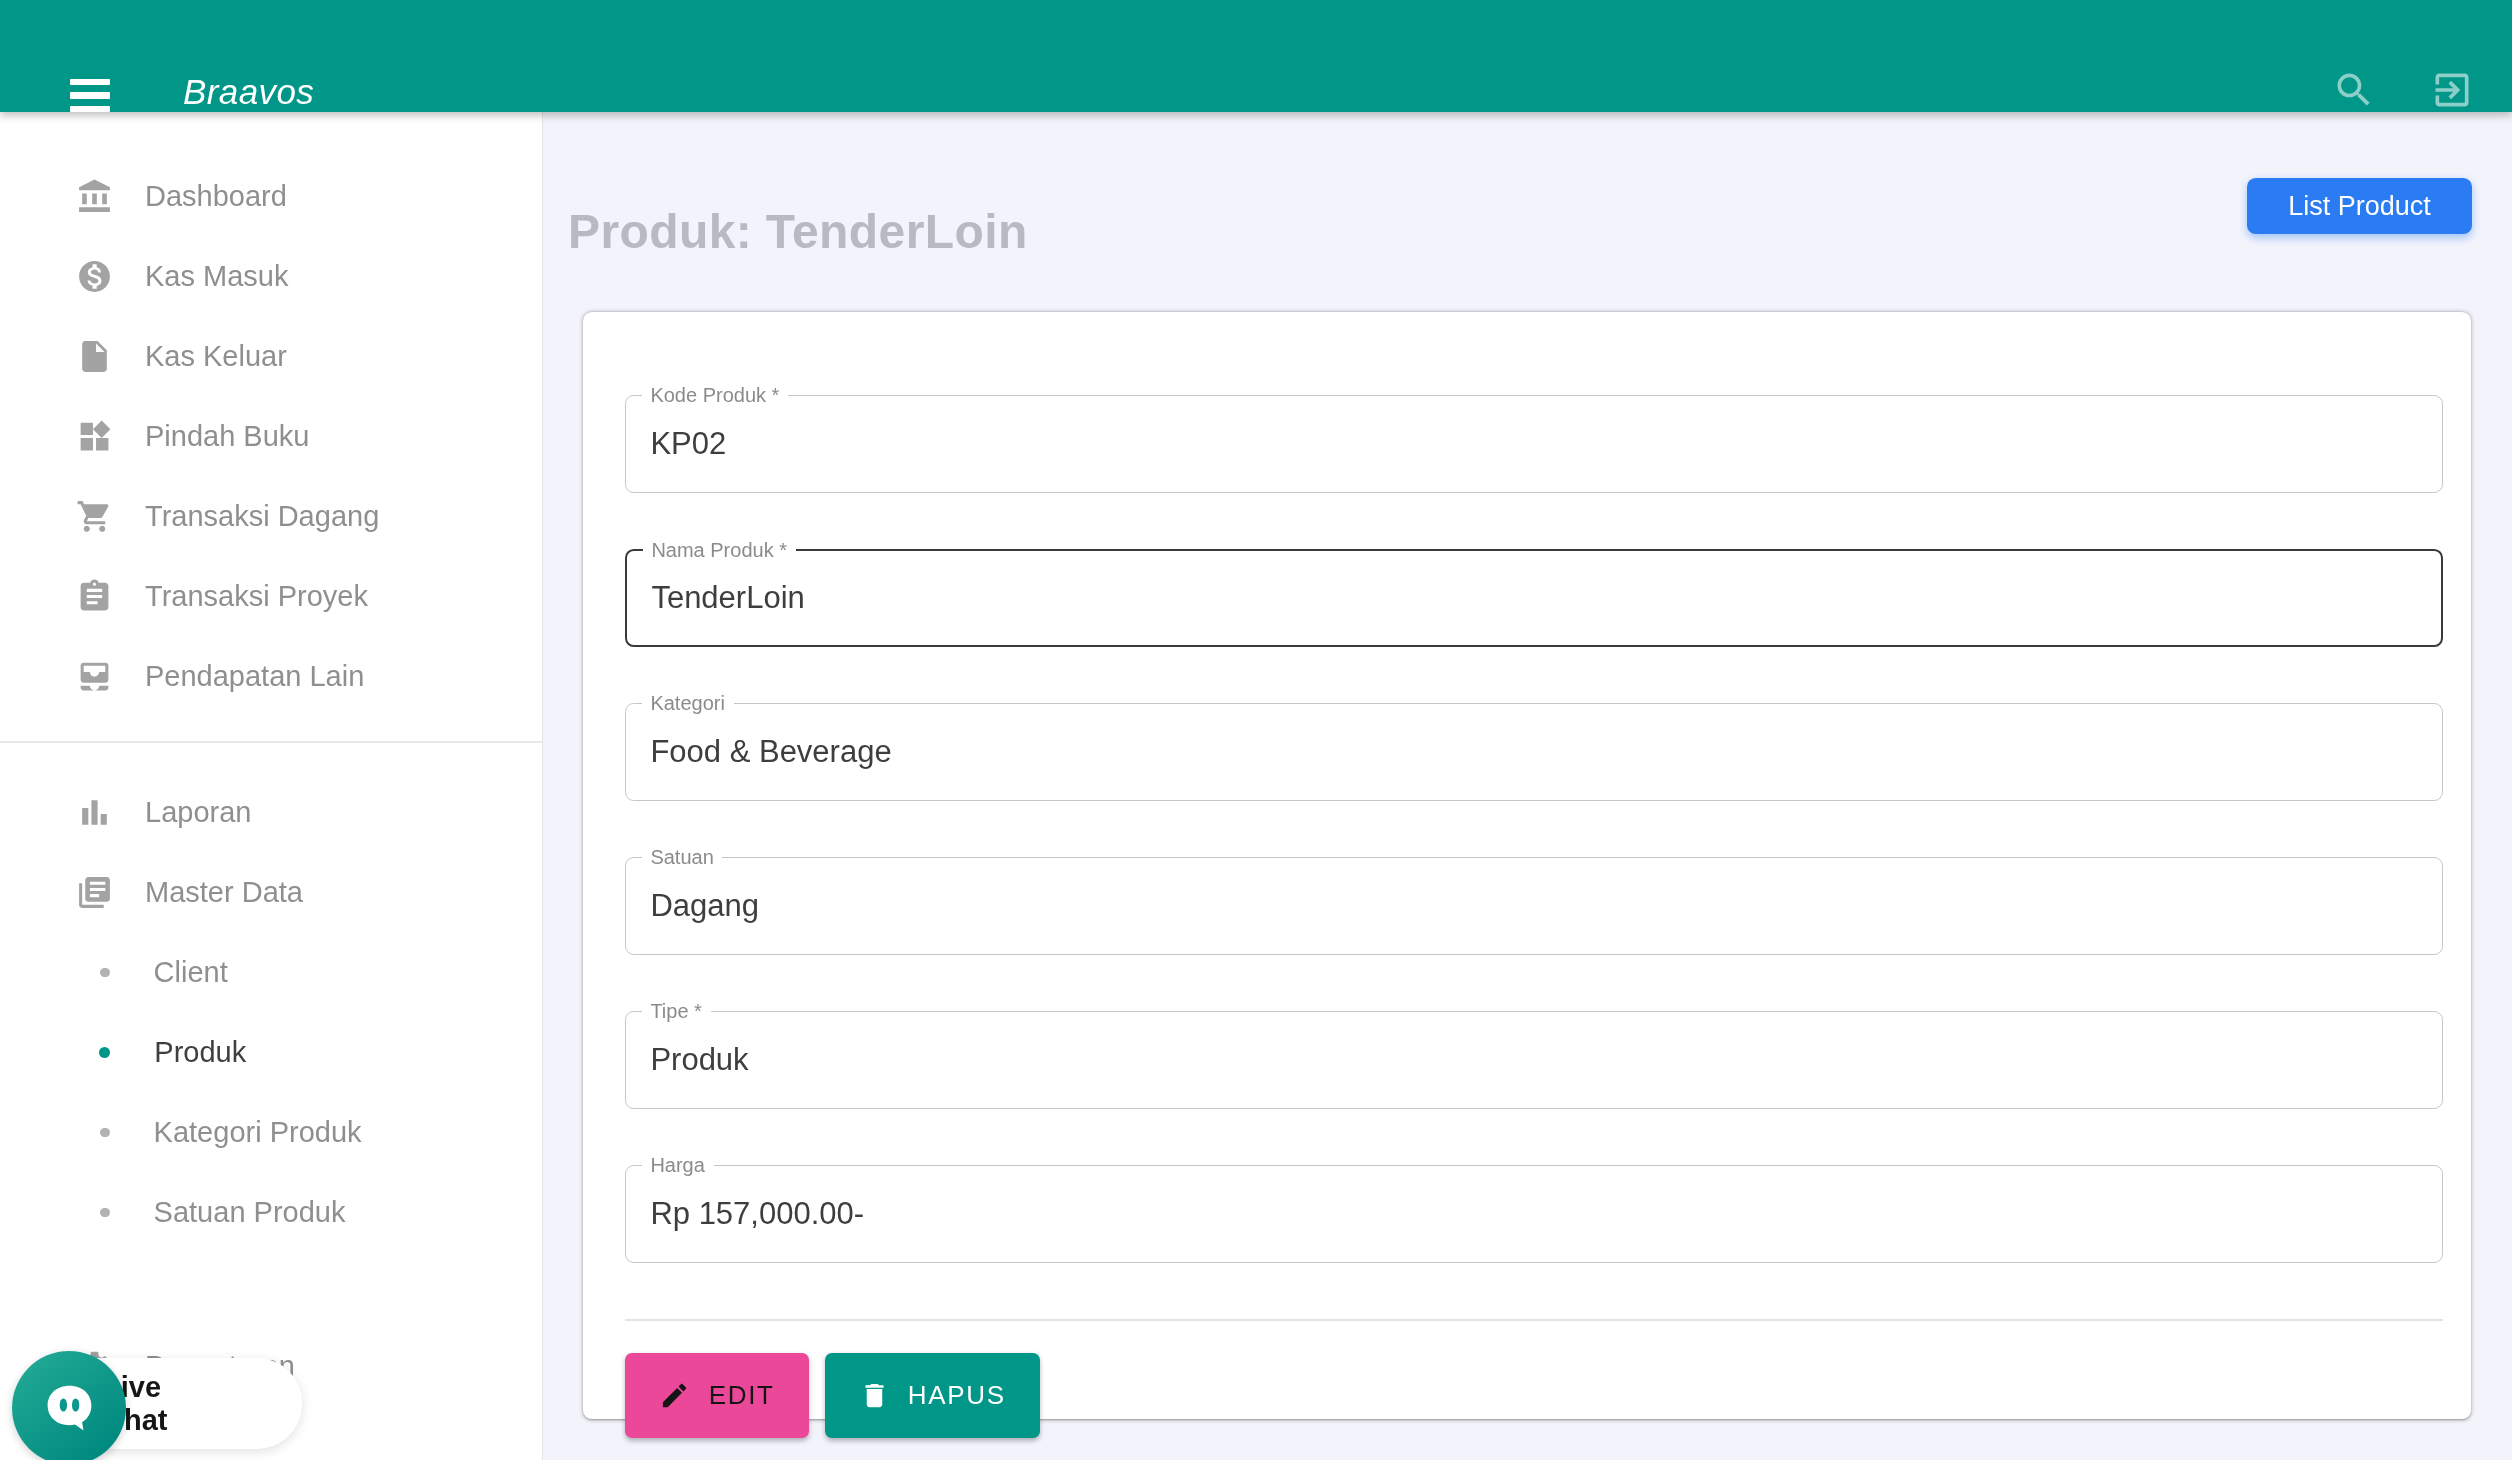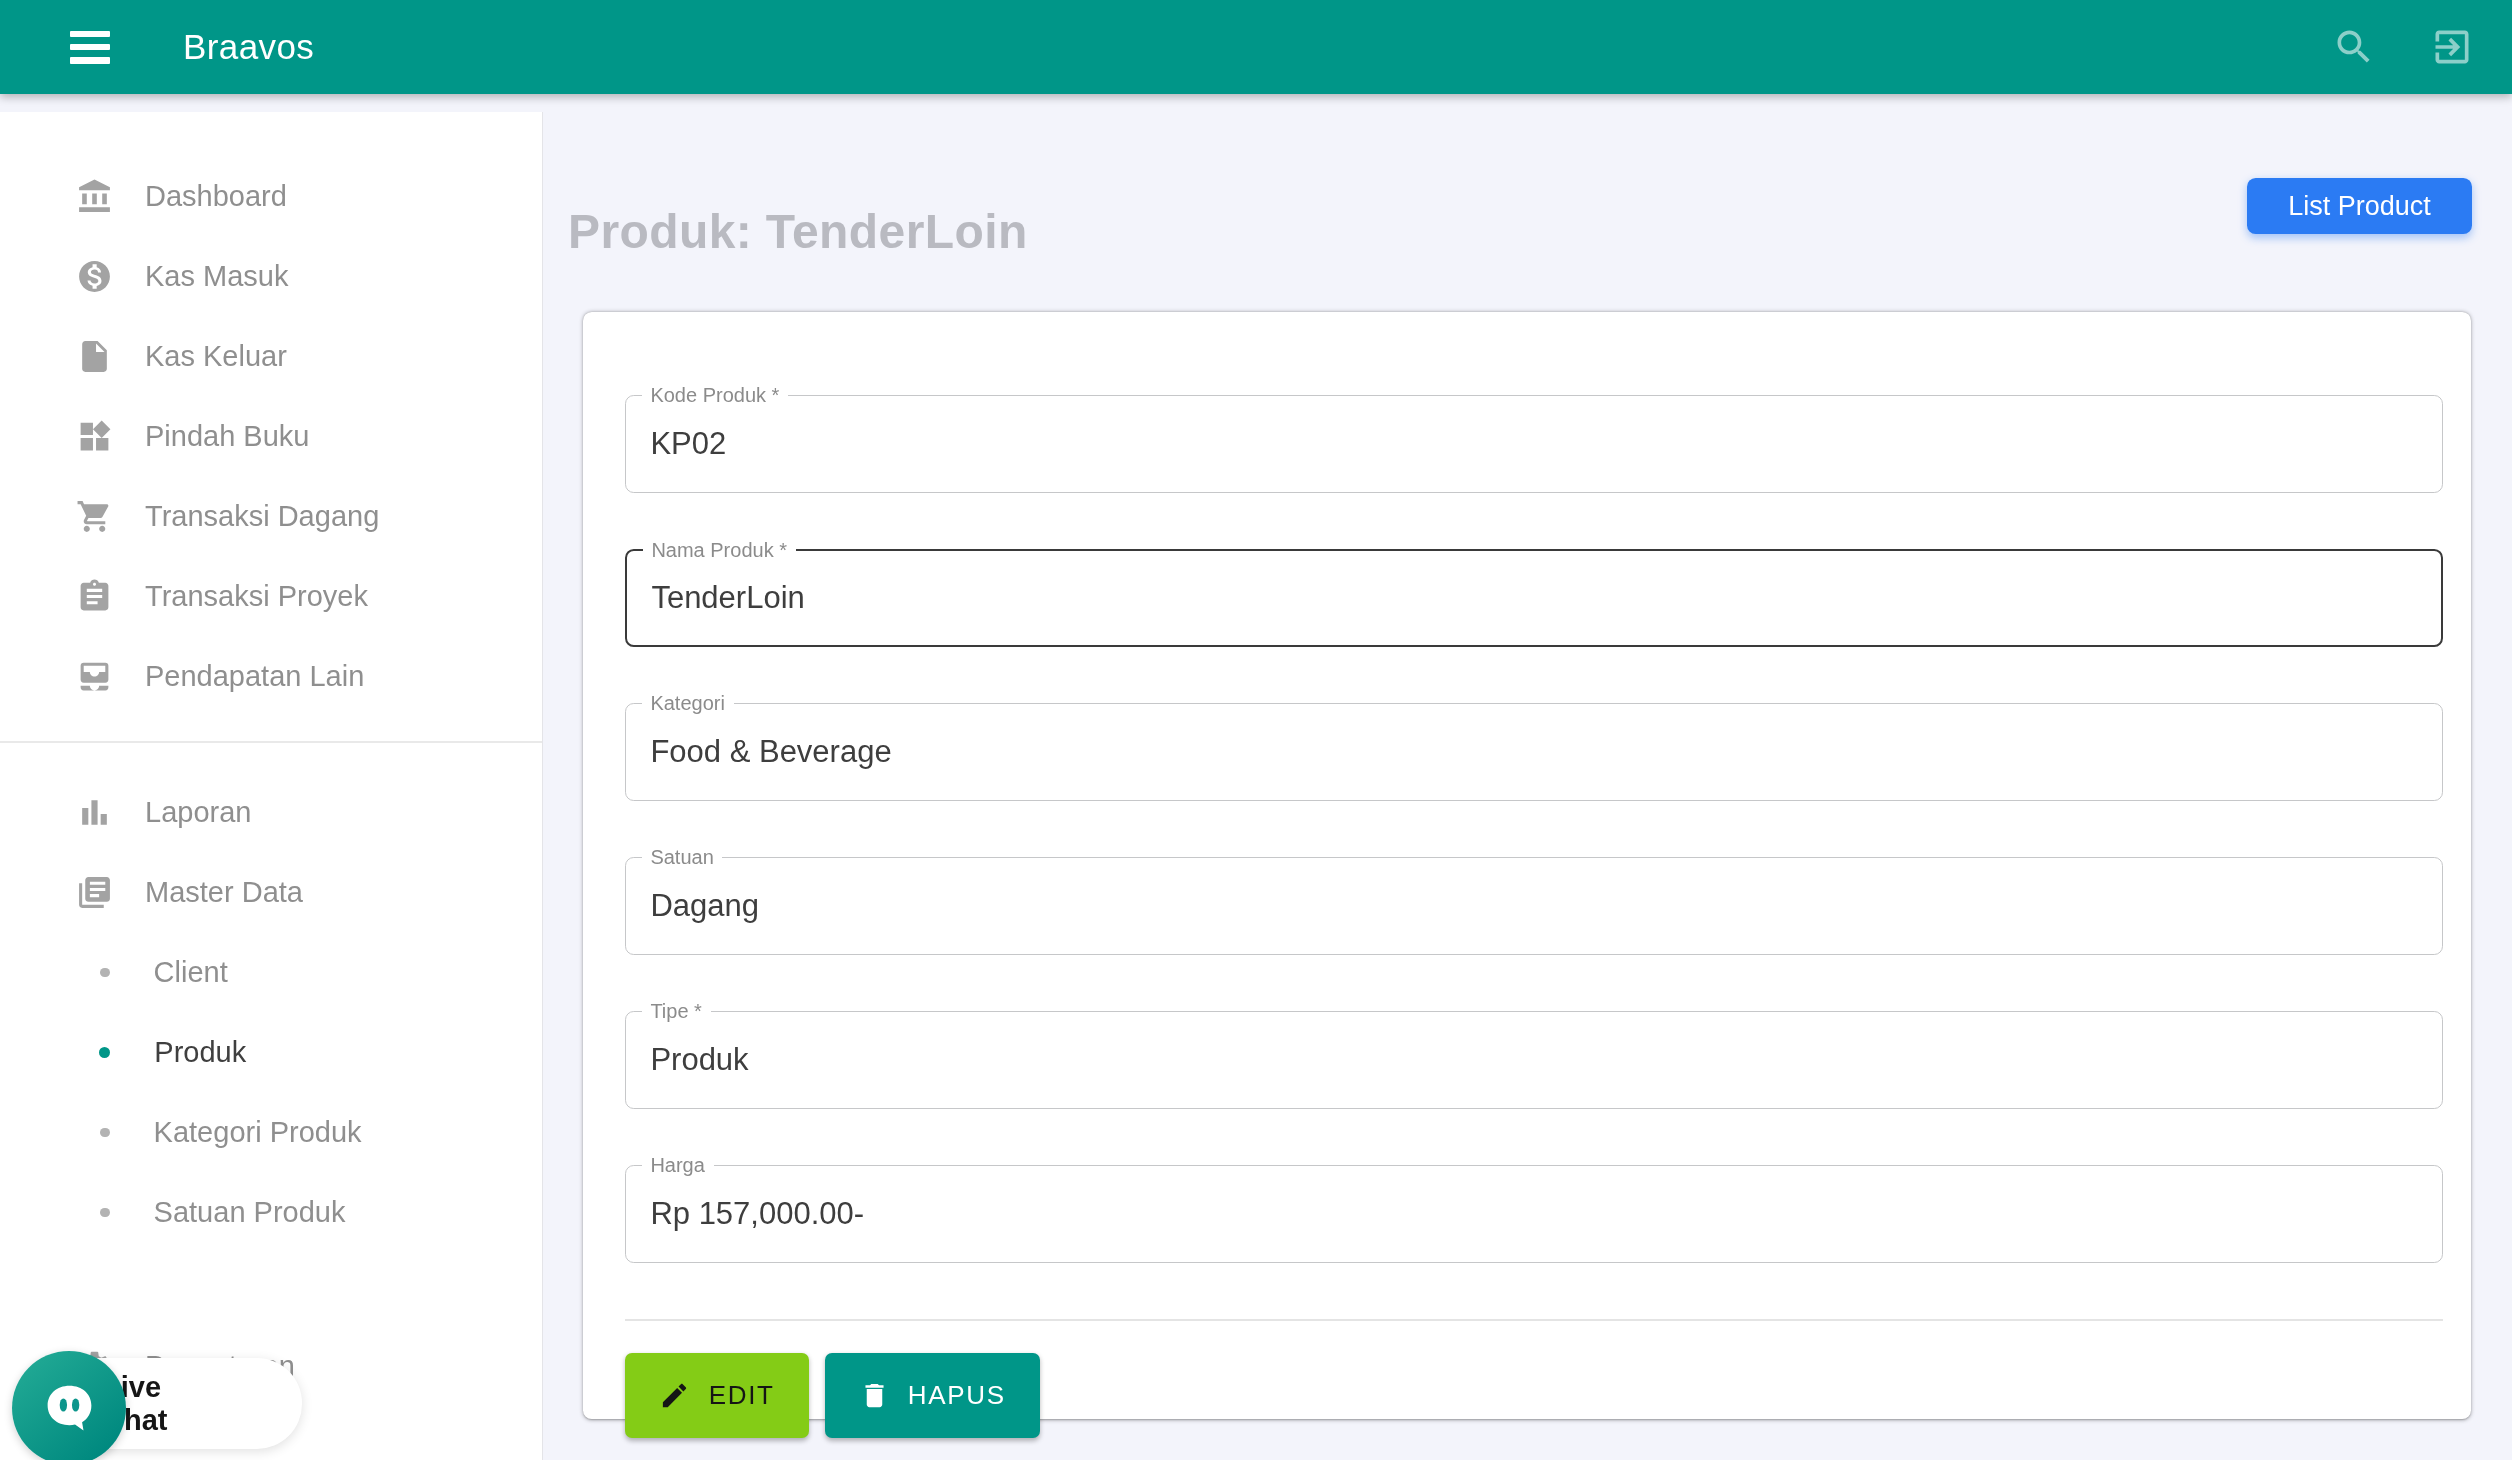--- a/index.html
+++ b/index.html
@@ -5,23 +5,23 @@
   * { box-sizing: border-box; margin: 0; padding: 0; }
   html, body { width: 2512px; height: 1460px; overflow: hidden; }
   body {
     font-family: "Liberation Sans", sans-serif;
     background: #f3f4fb;
     position: relative;
   }
 
   
   .topbar {
-    position: absolute; top: 0; left: 0; width: 2512px; height: 94px;
-    background: #009688; display: flex; align-items: center;
-    box-shadow: 0 3.5px 8.7px rgba(0,0,0,.28); z-index: 30;
+    position: absolute; top: 0; left: 0; width: 2512px; height: 112px;
+    background: #009688; display: flex; align-items: flex-end;
+    box-shadow: 0 3.5px 8.7px rgba(0,0,0,.28); z-index: 30; font-style: italic;
   }
   .hamburger { margin-left: 70px; width: 40px; height: 33px; display: flex;
     flex-direction: column; justify-content: space-between; cursor: pointer; }
   .hamburger span { display: block; width: 40px; height: 6.1px; background: #fff; border-radius: 0.9px; }
   .brand { margin-left: 73px; font-size: 35px; color: #ffffff; letter-spacing: 0.4px; }
   .topbar-icons { margin-left: auto; margin-right: 38px; display: flex; align-items: center; gap: 54px; }
   .topbar-icons svg { width: 44px; height: 44px; fill: rgba(255,255,255,.55); display: block; }
 
   
   .sidebar {
@@ -78,21 +78,21 @@
     padding: 0 8.7px; font-size: 20px; line-height: 27px; color: #8b8b8b; white-space: nowrap; }
   .fvalue { font-size: 31px; color: #3e3e3e; padding-left: 24.4px; white-space: nowrap; text-align: right; }
 
   .form-divider { height: 1.7px; background: #e4e4e4; margin-top: 28px; }
   .actions { display: flex; gap: 15.7px; margin-top: 32px; }
   .btn { height: 85px; border: none; border-radius: 7px; display: flex; align-items: center;
     justify-content: center; gap: 18.3px; font-size: 26px; letter-spacing: 1.7px;
     font-family: "Liberation Sans", sans-serif; cursor: pointer;
     box-shadow: 0 2.6px 5.2px rgba(0,0,0,.28); }
   .btn svg { width: 31px; height: 31px; display: block; }
-  .btn-edit { width: 184px; background: #84cc16; color: #151515; }
+  .btn-edit { width: 184px; background: #ec4899; color: #151515; }
   .btn-edit svg { fill: #151515; }
   .btn-hapus { width: 215px; background: #009688; color: #ffffff; }
   .btn-hapus svg { fill: #ffffff; }
 </style>
 </head>
 <body>
 
 <header class="topbar">
   <div class="hamburger">
     <span></span>

